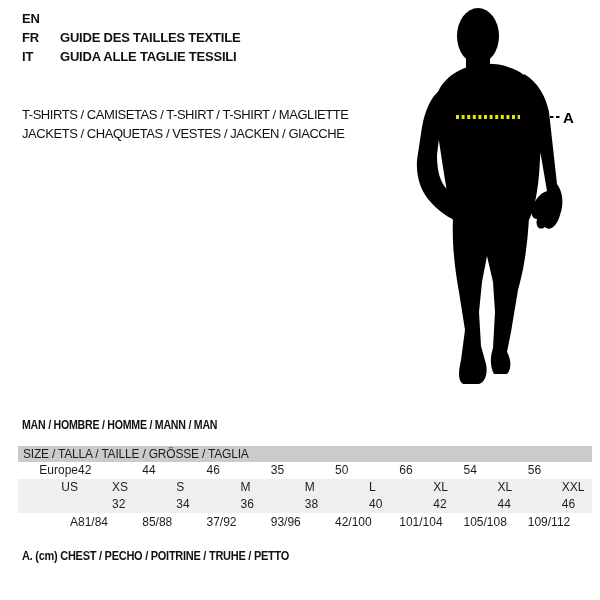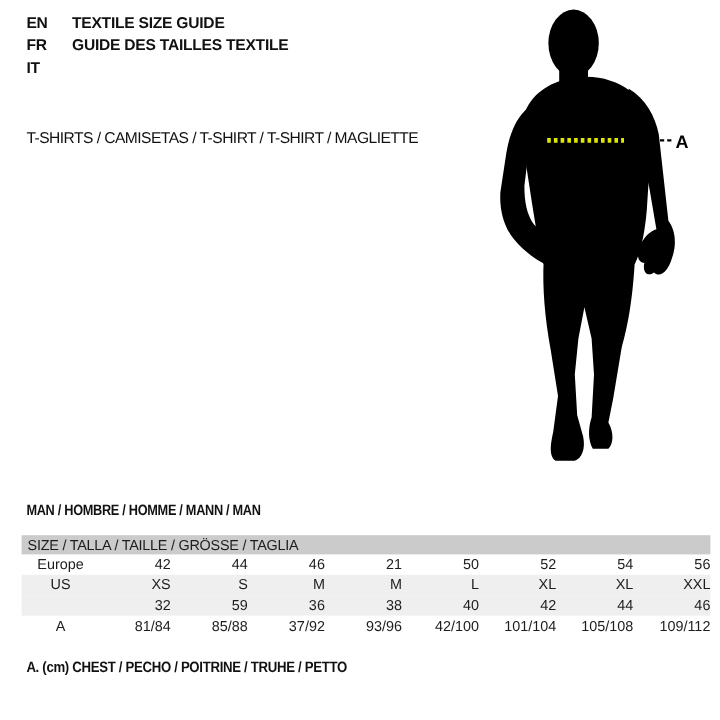--- a/index.html
+++ b/index.html
@@ -35,48 +35,49 @@
 
   
   .size-table { position:absolute; left:18px; top:446px; width:574px;
                 font-size:12px; color:#1d1d1d; }
   .table-header { background:#cbcbcb; height:16px; line-height:16px;
                   padding-left:5px; letter-spacing:-0.2px; }
   .trow { display:grid; grid-template-columns:60px repeat(8, 1fr);
           height:17px; line-height:17px; }
   .trow.last { height:18px; line-height:18px; }
   .trow.alt { background:#efefef;gap:34px; }
-  .trow .lbl { text-align:center; padding-left:5px; }
-  .trow .val { text-align:right; }
+  .trow .lbl { text-align:right; padding-left:5px; }
+  .trow .val { text-align:left; }
 
   
   .footnote { position:absolute; left:22px; top:549px;
               font-weight:bold; font-size:12.5px; letter-spacing:-0.3px;
               transform:scaleX(0.88); transform-origin:left center;
               white-space:nowrap; }
 </style>
 </head>
 <body>
 
 <div class="lang-list">
   <div class="lang-row">
     <span class="lang-code">EN</span>
-    <span class="lang-label">TEXTILE SIZE GUIDE</span>
   </div>
   <div class="lang-row">
     <span class="lang-code">FR</span>
     <span class="lang-label">GUIDE DES TAILLES TEXTILE</span>
   </div>
   <div class="lang-row">
     <span class="lang-code">IT</span>
+    <span class="lang-label">GUIDA ALLE TAGLIE TESSILI</span>
   </div>
 </div>
 
 <div class="cats">
   <div>T-SHIRTS / CAMISETAS / T-SHIRT / T-SHIRT / MAGLIETTE</div>
+  <div>JACKETS / CHAQUETAS / VESTES / JACKEN / GIACCHE</div>
 </div>
 
 <div class="figure-wrap">
   <svg viewBox="0 0 170 398" width="170" height="398">
     <g fill="#000000">
       <ellipse cx="70" cy="36" rx="21" ry="28"></ellipse>
       <rect x="58" y="50" width="24" height="26"></rect>
       <path d="M28,98 C32,82 46,70 64,66 C74,63 90,63 100,67 C114,71 122,79 126,88
                C131,100 134,114 134,128 L131,175 C129,198 125,212 121,220 L45,220
                C39,198 33,152 28,122 Z"></path>
@@ -102,43 +103,43 @@
 <div class="section-title">MAN / HOMBRE / HOMME / MANN / MAN</div>
 
 <div class="size-table">
   <div class="table-header">SIZE / TALLA / TAILLE / GRÖSSE / TAGLIA</div>
 
   <div class="trow">
     <span class="lbl">Europe</span>
     <span class="val">42</span>
     <span class="val">44</span>
     <span class="val">46</span>
-    <span class="val">21</span>
+    <span class="val">35</span>
     <span class="val">50</span>
-    <span class="val">52</span>
+    <span class="val">66</span>
     <span class="val">54</span>
     <span class="val">56</span>
   </div>
 
   <div class="trow alt">
     <span class="lbl">US</span>
     <span class="val">XS</span>
     <span class="val">S</span>
     <span class="val">M</span>
     <span class="val">M</span>
     <span class="val">L</span>
     <span class="val">XL</span>
     <span class="val">XL</span>
     <span class="val">XXL</span>
   </div>
 
   <div class="trow alt">
     <span class="lbl"></span>
     <span class="val">32</span>
-    <span class="val">59</span>
+    <span class="val">34</span>
     <span class="val">36</span>
     <span class="val">38</span>
     <span class="val">40</span>
     <span class="val">42</span>
     <span class="val">44</span>
     <span class="val">46</span>
   </div>
 
   <div class="trow last">
     <span class="lbl">A</span>

